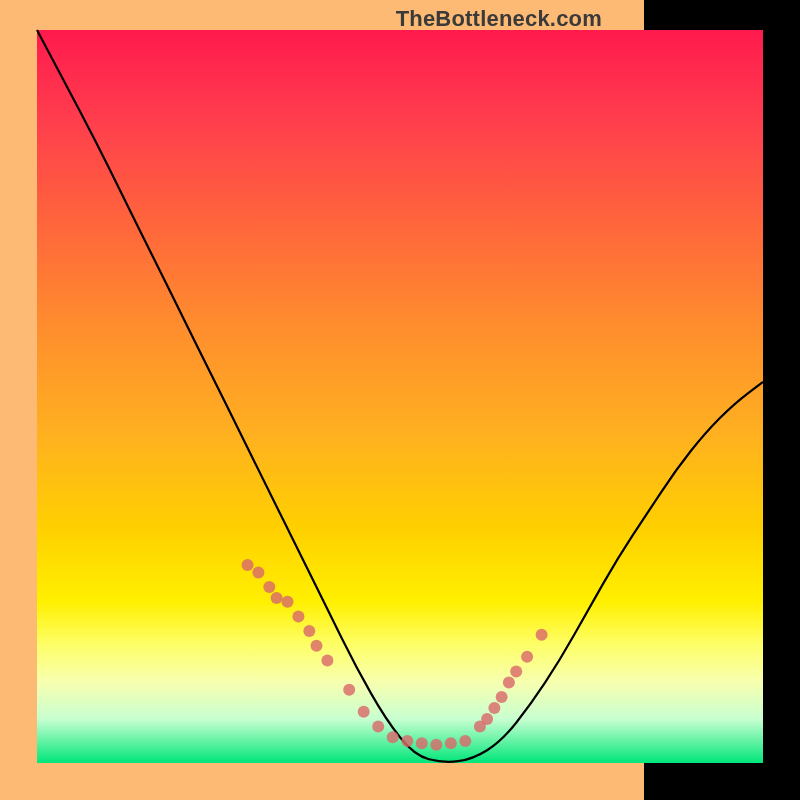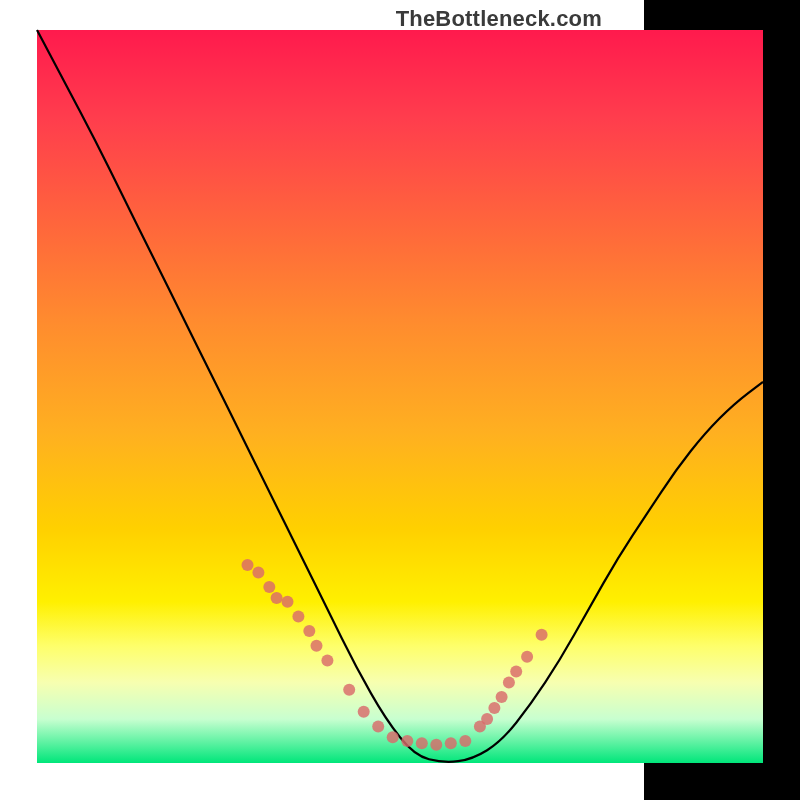--- a/index.html
+++ b/index.html
@@ -10,21 +10,21 @@
     background: #000;
     overflow: hidden;
     font-family: Arial, sans-serif;
   }
   .frame {
     position: absolute;
     left: 0;
     top: 0;
     width: 644px;
     height: 800px;
-    background: #ffffff;
+    background: #fdba74;
   }
   .plot {
     position: absolute;
     left: 37px;
     top: 30px;
     width: 726px;
     height: 733px;
     background: linear-gradient(to bottom,
       #ff1a4d 0%,
       #ff3d4d 12%,

